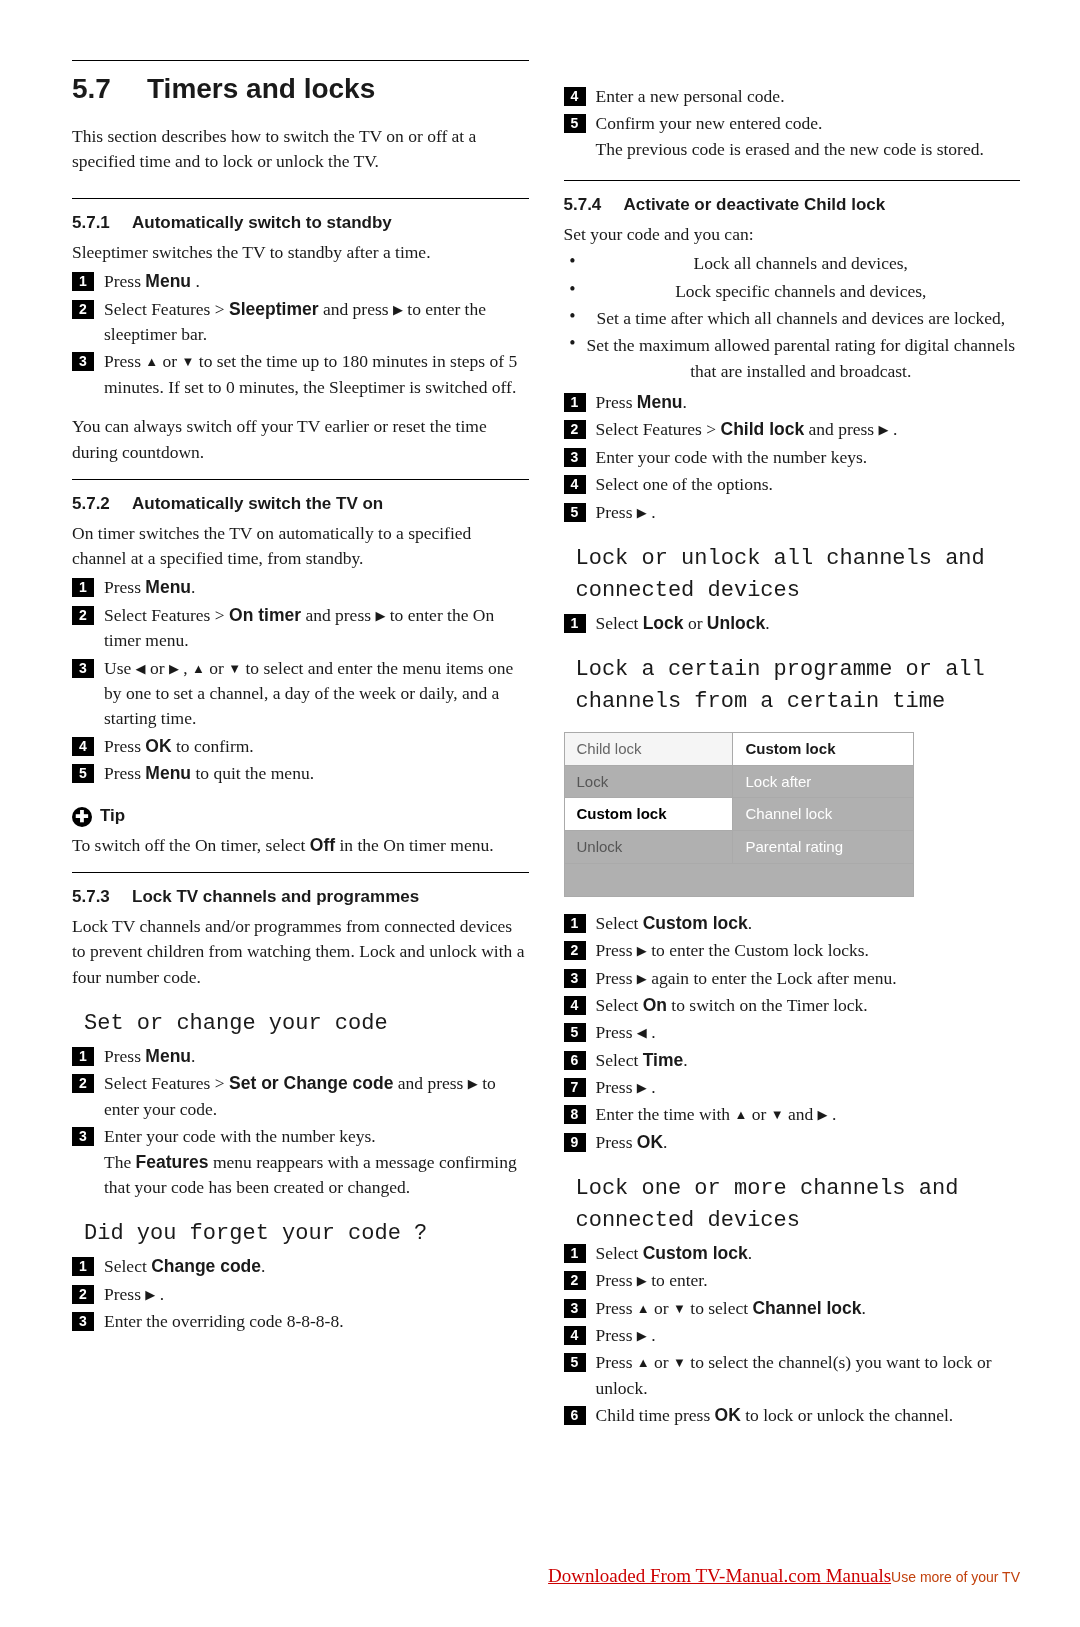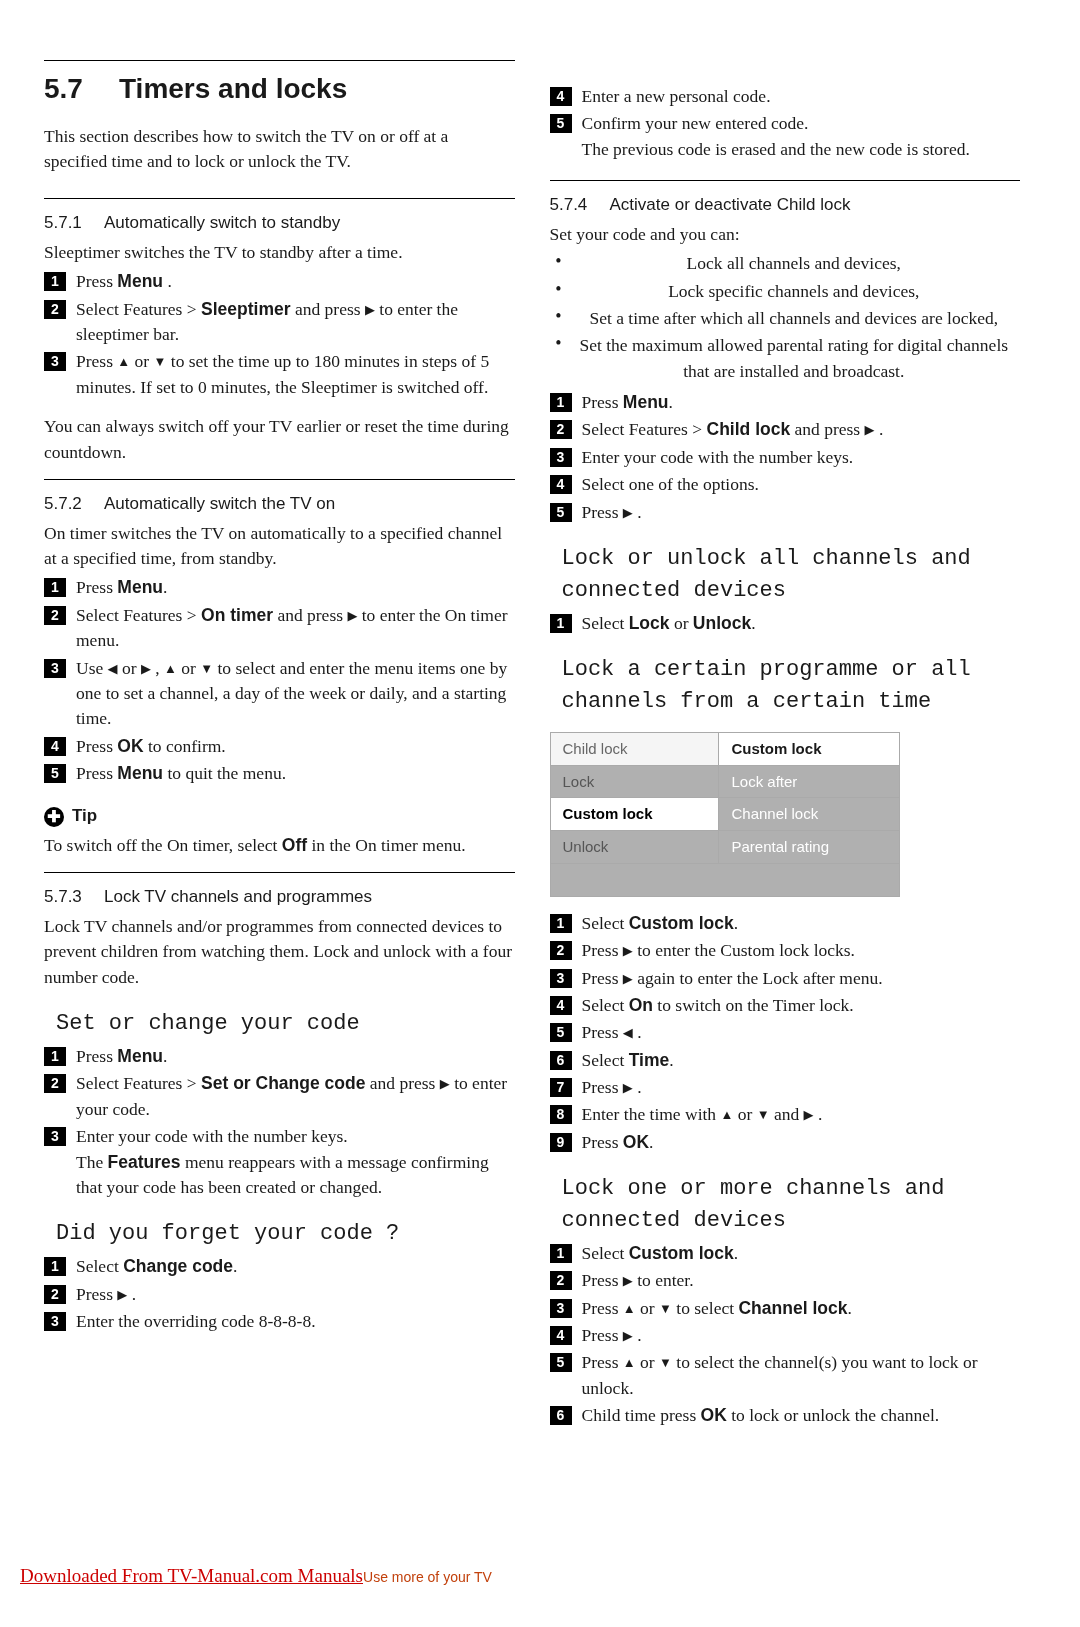--- a/index.html
+++ b/index.html
@@ -1,23 +1,23 @@
 <!DOCTYPE html>
 <html><head>
 <meta charset="utf-8">
 <style>
 body { margin:0; padding:0; background:#fff; font-family:Georgia,'Times New Roman',serif; color:#1a1a1a; }
-.page { width:1080px; height:1627px; margin:0 auto; position:relative; padding:60px 60px 0 44px; box-sizing:border-box; }
+.page { width:1080px; height:1627px; margin:0 auto; position:relative; padding:60px 60px 0 72px; box-sizing:border-box; }
 .cols { display:flex; gap:35px; }
 .col { flex:1; font-size:17.5px; line-height:1.45; }
 .hr { border:none; border-top:1.5px solid #000; margin:0; }
 h1 { font-family:Arial,Helvetica,sans-serif; font-weight:bold; font-size:28px; margin:8px 0 14px 0; }
 h1 .num { display:inline-block; width:75px; }
 .intro { margin:4px 0 24px 0; }
-.subhead { font-family:Arial,Helvetica,sans-serif; font-weight:normal; font-size:17px; margin:12px 0 4px 0; }
+.subhead { font-family:Arial,Helvetica,sans-serif; font-weight:bold; font-size:17px; margin:12px 0 4px 0; }
 .subhead .num { display:inline-block; width:60px; }
 .desc { margin:0 0 4px 0; }
 .para { margin:14px 0; }
 .steps { list-style:none; padding:0; margin:0 0 8px 0; }
 .steps li { display:flex; align-items:flex-start; margin:2px 0; }
 .steps li .stepnum { flex:0 0 22px; height:19px; background:#000; color:#fff; font-family:Arial,sans-serif; font-weight:bold; font-size:14px; text-align:center; line-height:19px; margin:3px 10px 0 0; }
 .steps li .steptxt { flex:1; }
 .bullets { list-style:none; padding:0; margin:0 0 6px 0;text-align:center; }
 .bullets li { display:flex; align-items:flex-start; margin:2px 0; }
 .bullets li::before { content:"•"; flex:0 0 18px; font-size:18px; line-height:1.2; }
@@ -30,21 +30,21 @@
 .subhead2 { font-family:Liberation Mono, monospace; font-weight:normal; font-size:22px; margin:18px 0 4px 12px; }
 .menutbl { border:1px solid #888; border-collapse:collapse; margin:14px 0 14px 0; font-family:Arial,sans-serif; font-size:15px; width:350px; }
 .menutbl td { padding:5px 12px; border:1px solid #aaa; }
 .menutbl .hdr td:first-child { background:#f5f5f5; color:#666; }
 .menutbl .hdr td:last-child { background:#fff; font-weight:bold; }
 .menutbl .gr td { background:#b0b0b0; color:#555; }
 .menutbl .gr td:last-child { color:#fff; }
 .menutbl .sel td:first-child { background:#fff; font-weight:bold; color:#000; }
 .menutbl .sel td:last-child { background:#b0b0b0; color:#fff; }
 .menutbl .empty td { height:22px; background:#b0b0b0; }
-.footer { position:absolute; bottom:40px; left:20px; right:60px; display:flex; justify-content:flex-start; align-items:baseline; }
+.footer { position:absolute; bottom:40px; left:20px; right:60px; display:flex; justify-content:flex-end; align-items:baseline; }
 .flink { color:#c00; font-family:'Times New Roman',serif; font-size:19px; text-decoration:underline; }
 .fright { font-family:Arial,sans-serif; font-size:14px; color:#c2410c; }
 </style>
 </head>
 <body>
 
 <div class="page">
 <div class="cols">
 
 <div class="col">

